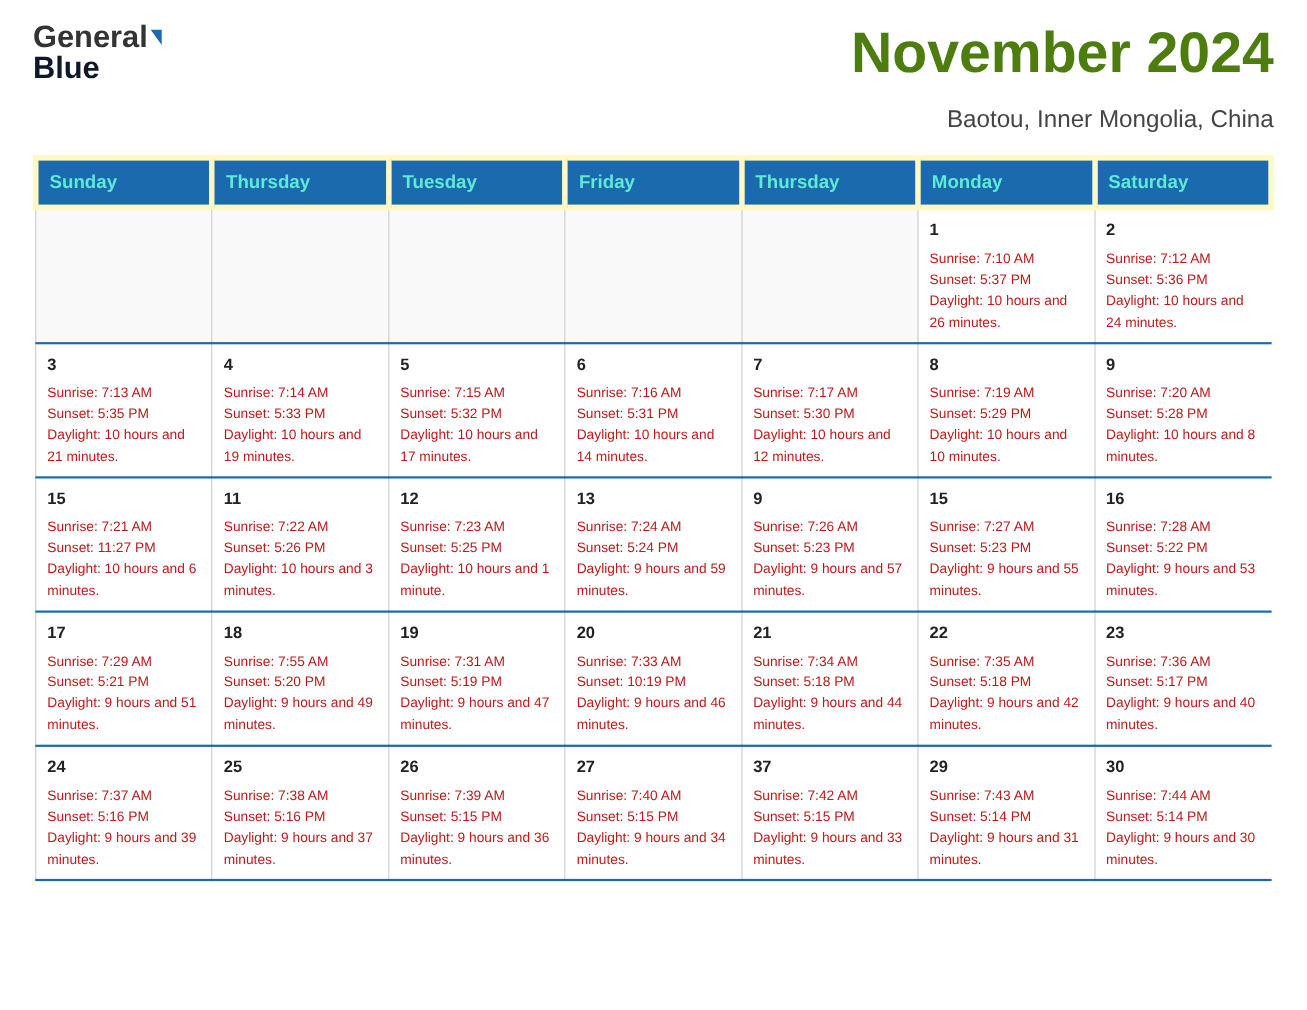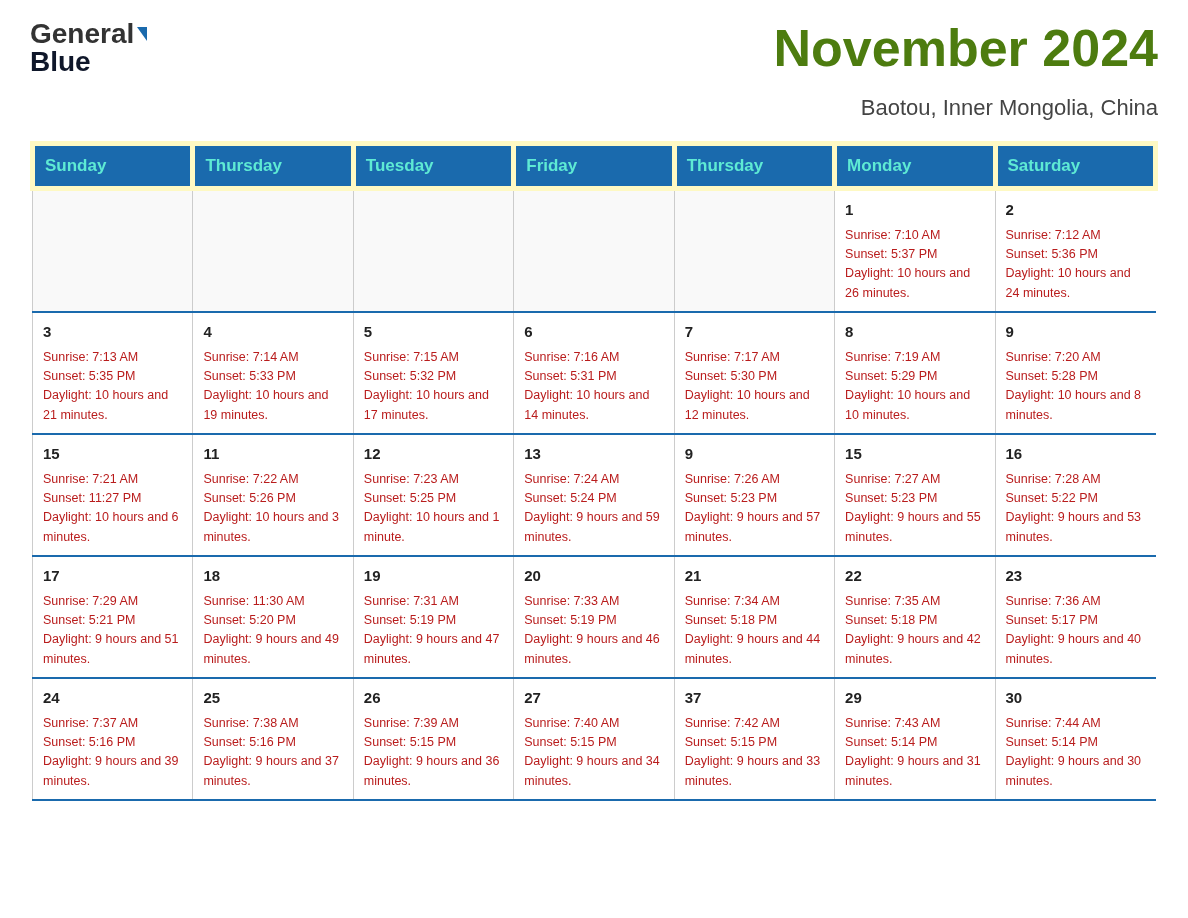--- a/index.html
+++ b/index.html
@@ -242,34 +242,34 @@
       </tr>
       <tr>
         <td>
           <div class="day-number">17</div>
           <div class="day-info">Sunrise: 7:29 AM
 Sunset: 5:21 PM
 Daylight: 9 hours and 51 minutes.</div>
         </td>
         <td>
           <div class="day-number">18</div>
-          <div class="day-info">Sunrise: 11:30 AM
+          <div class="day-info">Sunrise: 7:55 AM
 Sunset: 5:20 PM
 Daylight: 9 hours and 49 minutes.</div>
         </td>
         <td>
           <div class="day-number">19</div>
           <div class="day-info">Sunrise: 7:31 AM
 Sunset: 5:19 PM
 Daylight: 9 hours and 47 minutes.</div>
         </td>
         <td>
           <div class="day-number">20</div>
           <div class="day-info">Sunrise: 7:33 AM
-Sunset: 5:19 PM
+Sunset: 10:19 PM
 Daylight: 9 hours and 46 minutes.</div>
         </td>
         <td>
           <div class="day-number">21</div>
           <div class="day-info">Sunrise: 7:34 AM
 Sunset: 5:18 PM
 Daylight: 9 hours and 44 minutes.</div>
         </td>
         <td>
           <div class="day-number">22</div>

